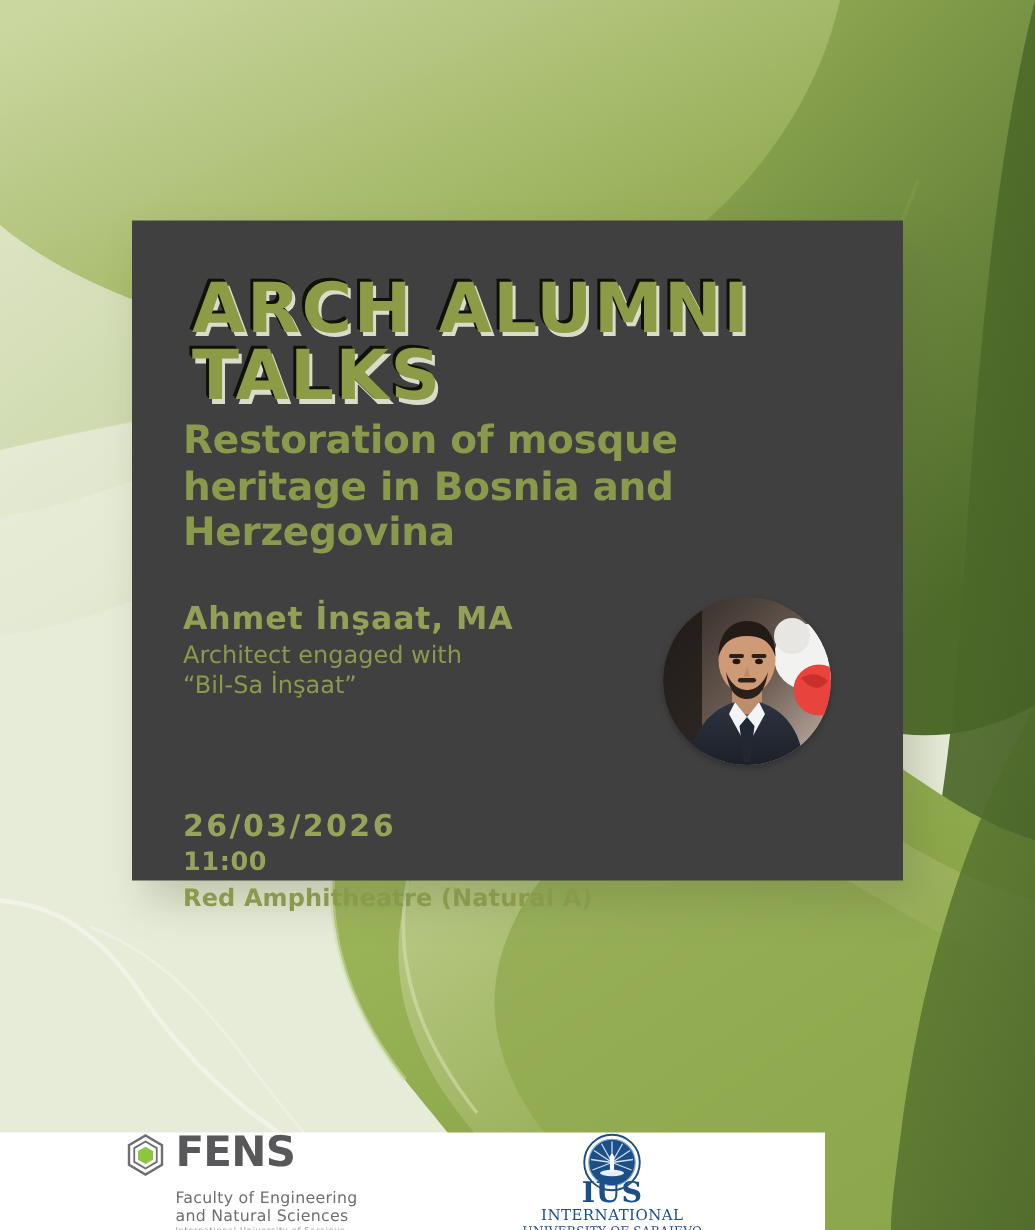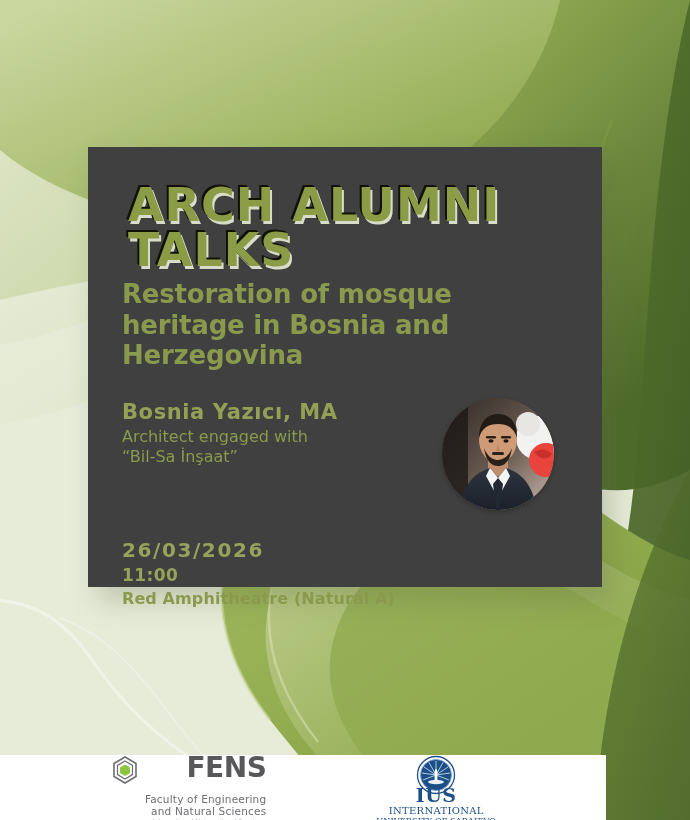--- a/index.html
+++ b/index.html
@@ -140,25 +140,24 @@
     letter-spacing: 0.1px;
     color: #8a9a4c;
     margin: 4px 0 0 0;
   }
 
   
   .footer {
     position: absolute;
     left: 0;
     bottom: 0;
-    width: 606px;
+    width: 550px;
     height: 65px;
     background: #ffffff;
     z-index: 8;
-    text-align: right;
   }
   .footer-logos {
     position: absolute;
     inset: 0;
     display: flex;
     align-items: center;
     justify-content: center;
     gap: 110px;
     padding-top: 4px;
   }
@@ -295,21 +294,21 @@
     <div class="card-inner">
 
       <h1 class="headline">ARCH ALUMNI
 TALKS</h1>
 
       <h2 class="subtitle">Restoration of mosque
 heritage in Bosnia and
 Herzegovina</h2>
 
       <div class="speaker-row">
-        <p class="speaker-name">Bosnia Yazıcı, MA</p>
+        <p class="speaker-name">Ahmet İnşaat, MA</p>
         <p class="speaker-role">Architect engaged with
 “Bil-Sa İnşaat”</p>
 
         <div class="portrait">
           <svg viewBox="0 0 112 112" width="112" height="112">
             <defs>
               <clipPath id="circClip">
                   <circle cx="56" cy="56" r="56"></circle>
                 </clipPath>
               <linearGradient id="bgRoom" x1="0" y1="0" x2="1" y2="1">

